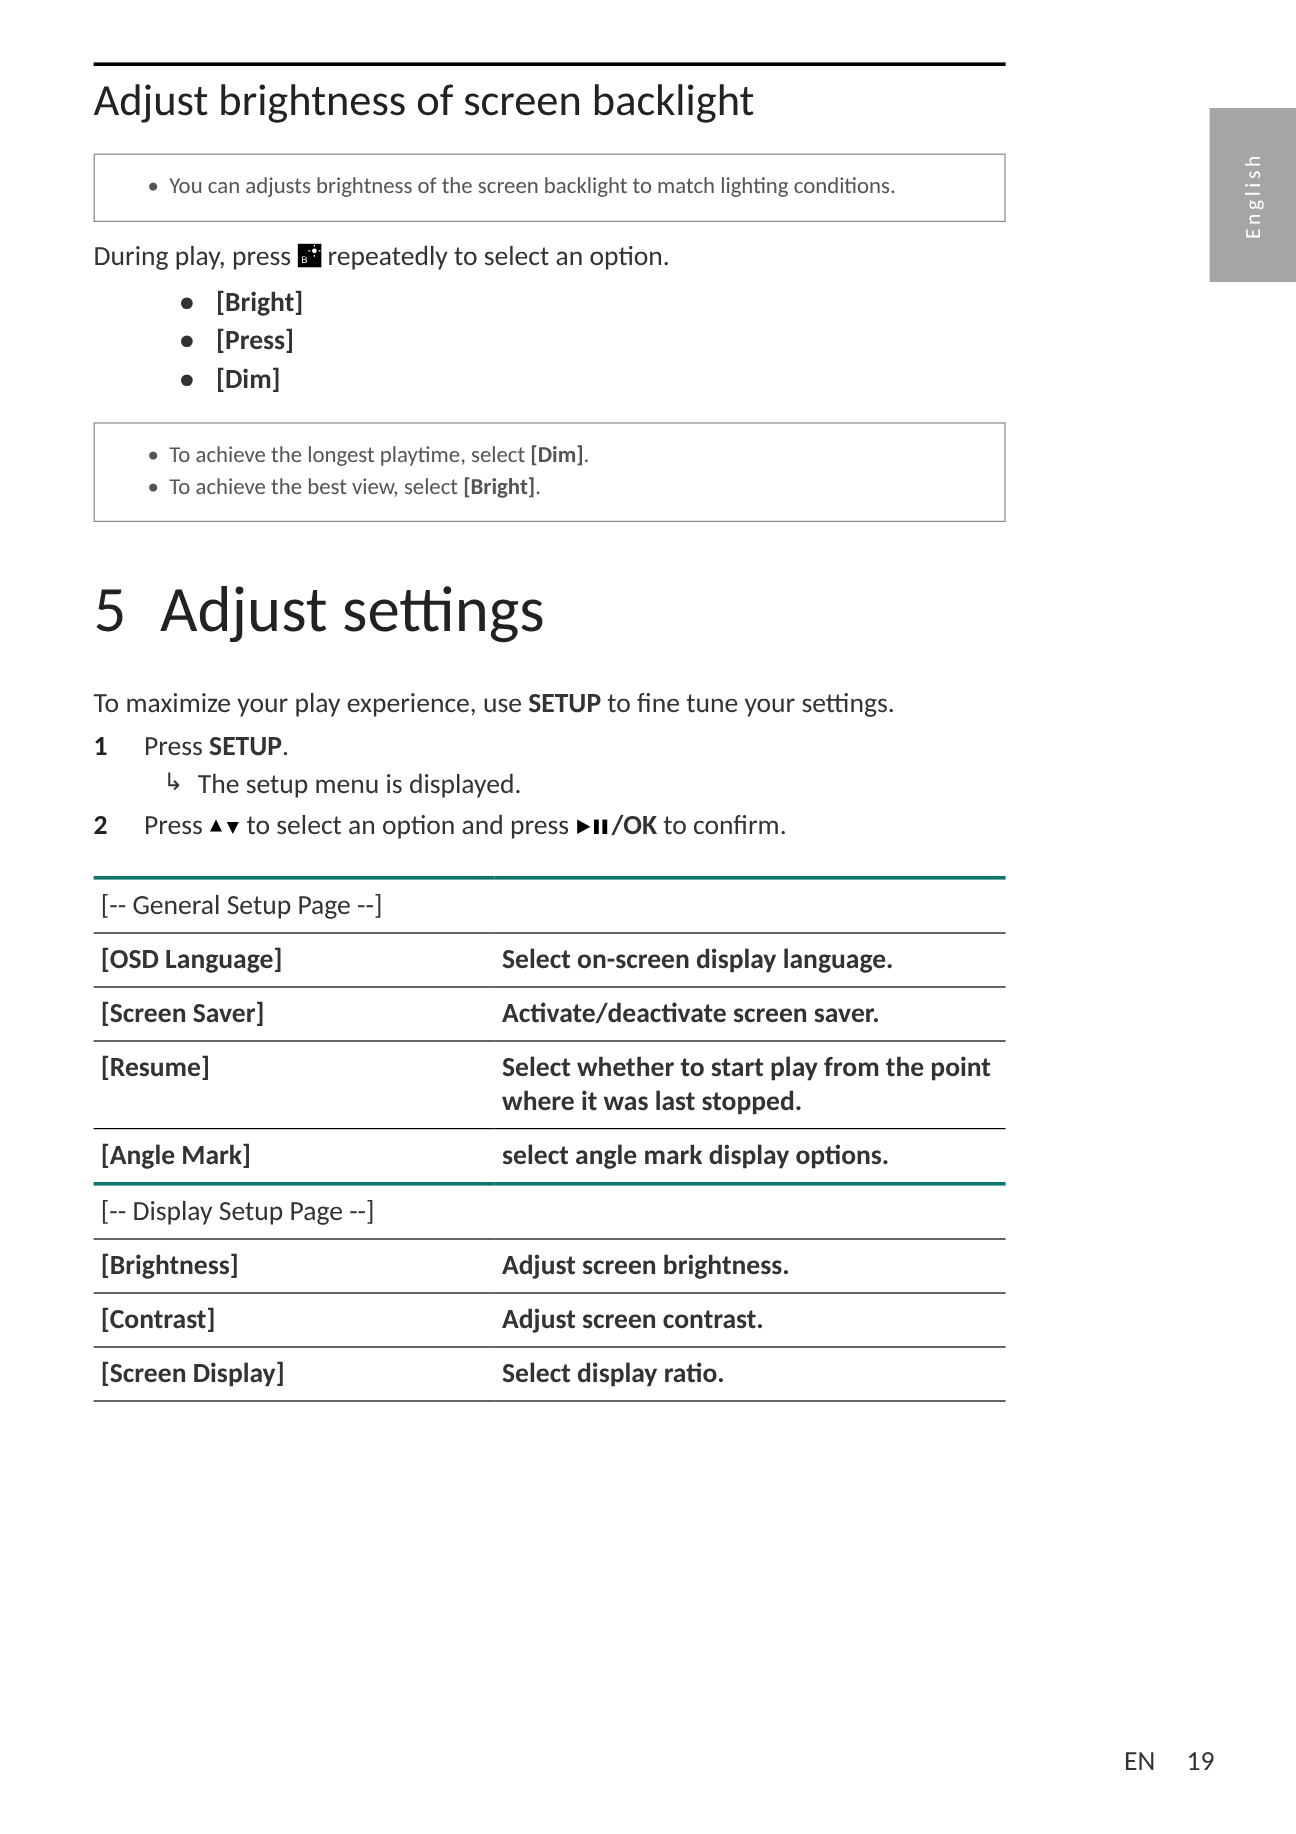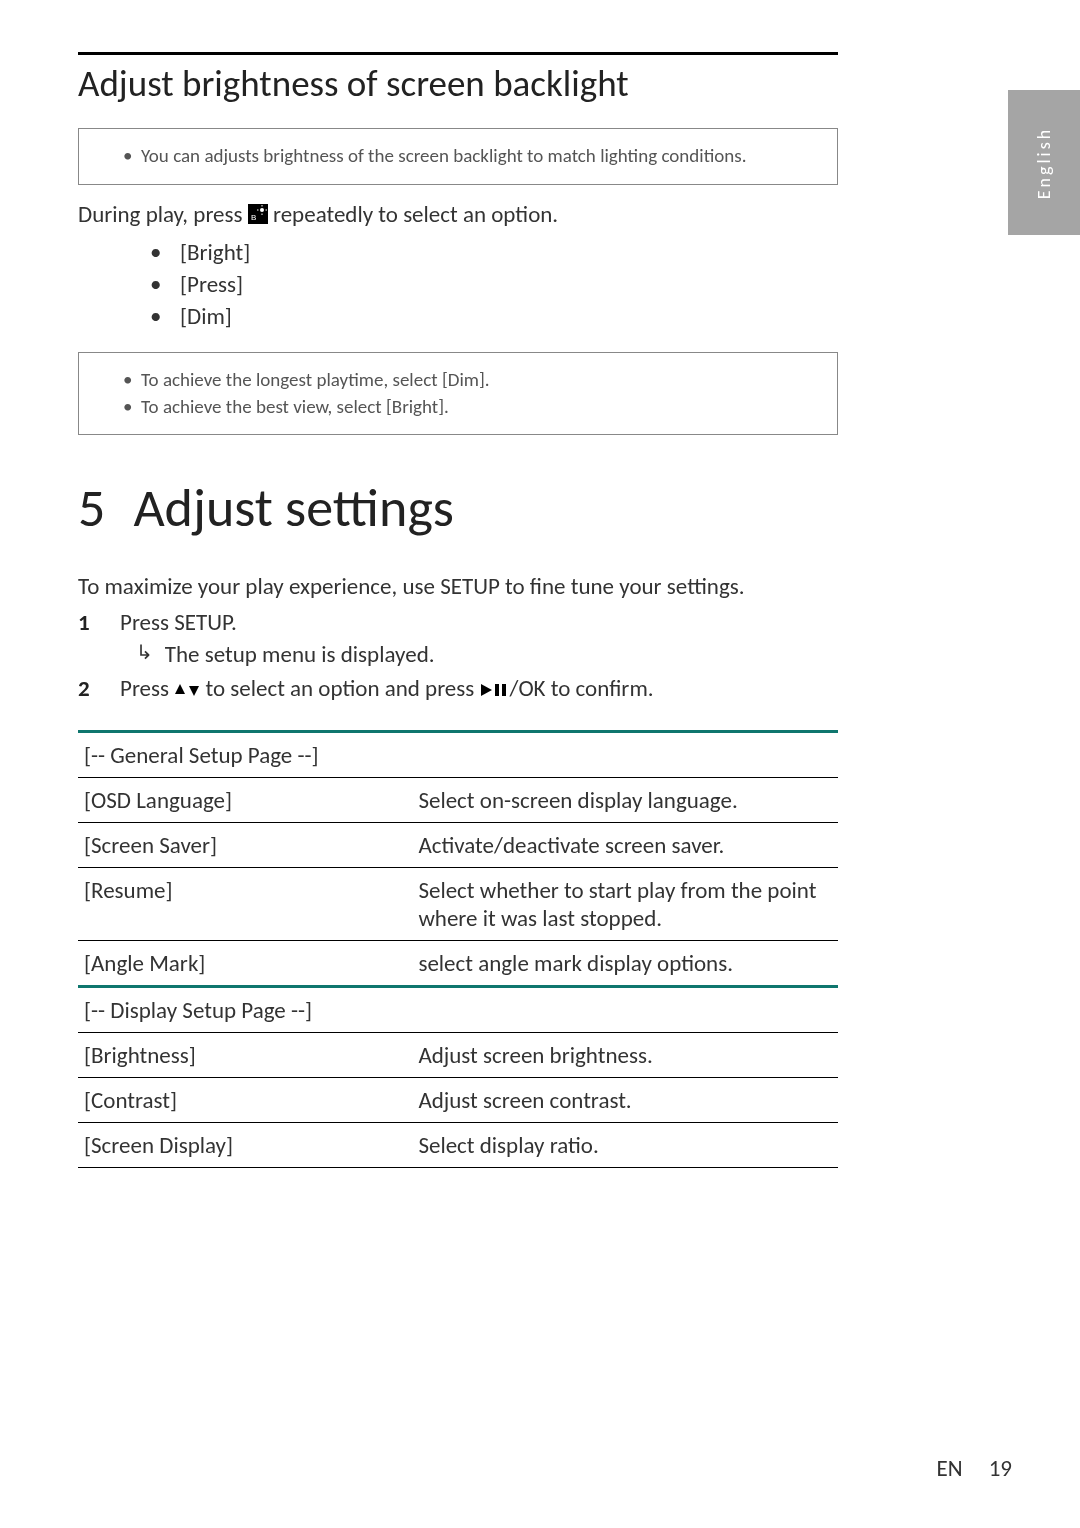--- a/index.html
+++ b/index.html
@@ -114,21 +114,21 @@
     position: relative;
     padding-left: 30px;
     line-height: 1.4;
   }
   ul.opts li::before {
     content: "•";
     position: absolute;
     left: 0;
     top: 0;
   }
-  .bold { font-weight: 400; }
+  .bold { font-weight: 700; }
   h1.big {
     font-size: 54px;
     font-weight: 400;
     margin: 40px 0 30px 0;
     display: flex;
     gap: 28px;
   }
   h1.big .num {
     font-weight: 400;
   }
@@ -157,21 +157,21 @@
     font-size: 20px;
     line-height: 1.2;
   }
   table.setup {
     width: 100%;
     border-collapse: collapse;
     margin-top: 26px;
   }
   table.setup td, table.setup th {
     text-align: left;
-    font-weight: 400;
+    font-weight: 700;
     font-size: 23px;
     padding: 8px 10px 8px 6px;
     vertical-align: top;
     color: #333;
   }
   table.setup td:first-child {
     width: 44%;
   }
   table.setup .sect-row td {
     border-top: 3px solid #0f766e;

